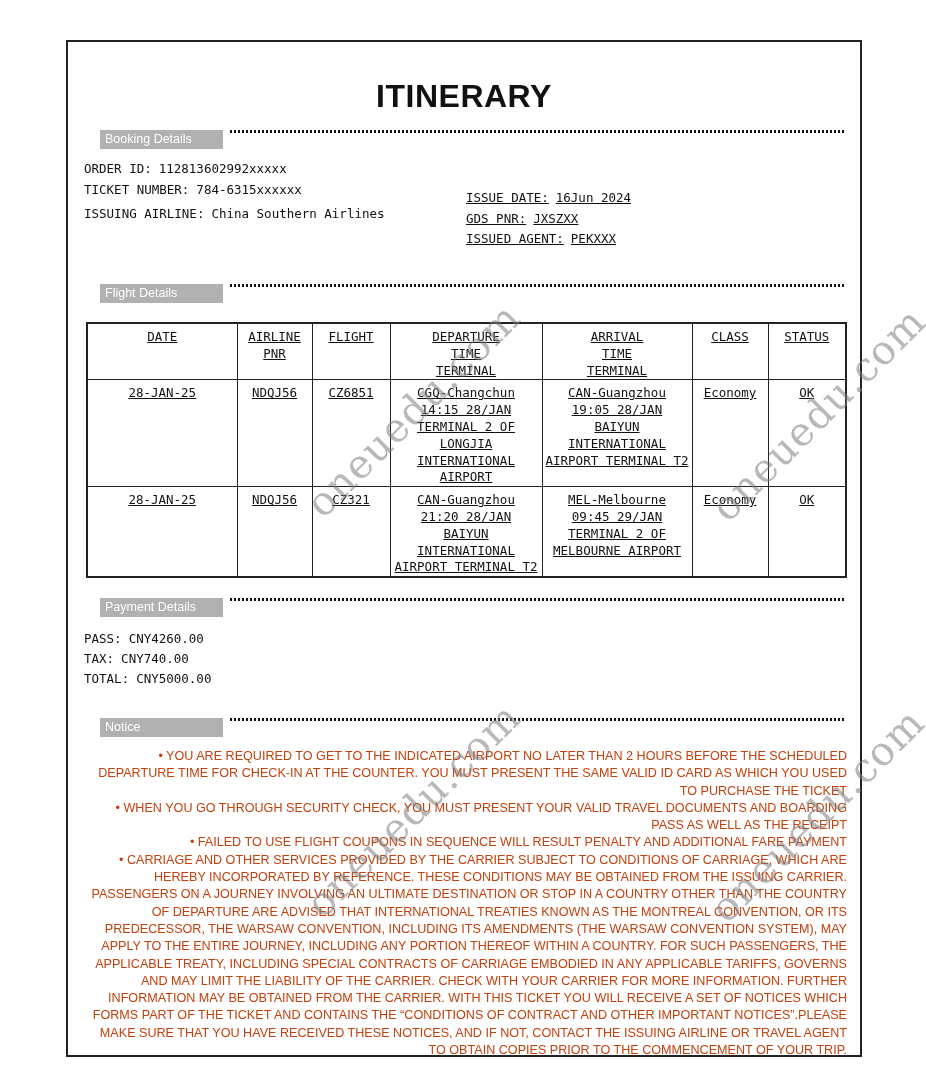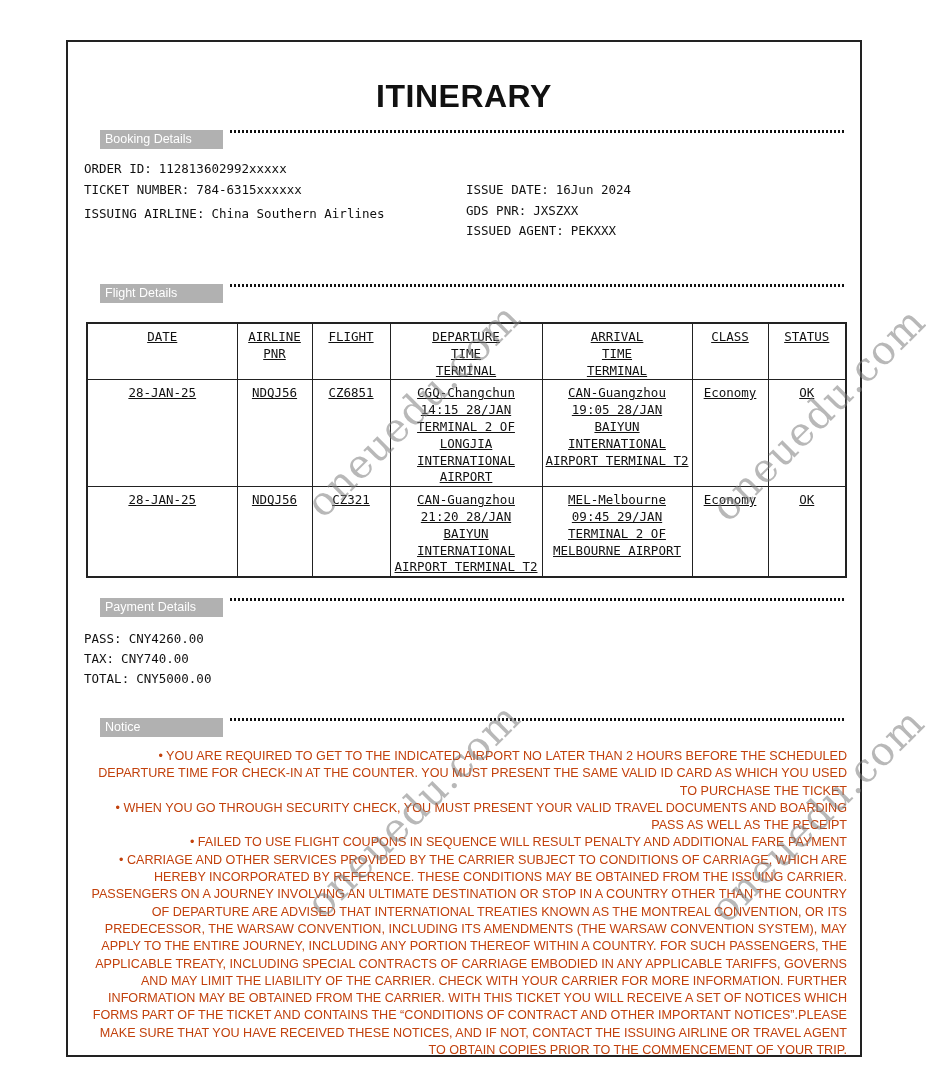--- a/index.html
+++ b/index.html
@@ -25,21 +25,21 @@
     background:repeating-linear-gradient(90deg,#111 0 2px,transparent 2px 4px);
   }
   .bar-booking{top:88px;}
   .bar-flight{top:242px;}
   .bar-payment{top:556px;}
   .bar-notice{top:676px;}
 
   .mono{font-family:"DejaVu Sans Mono",monospace;font-size:12.5px;color:#111;}
   .booking-left{position:absolute;left:16px;top:117px;line-height:20.5px;}
   .booking-left .fline.gap{margin-top:4px;}
-  .booking-right{position:absolute;left:398px;top:138px;line-height:20.5px;}
+  .booking-right{position:absolute;left:398px;top:146px;line-height:20.5px;text-decoration:underline;}
   .fline .fv{margin-left:7px;}
 
   table.flights{
     position:absolute;left:18px;top:280px;width:759px;
     border-collapse:collapse;table-layout:fixed;border:2px solid #222;
   }
   table.flights th,table.flights td{
     border:1px solid #222;text-align:center;vertical-align:top;
     font-family:"DejaVu Sans Mono",monospace;font-size:12.5px;font-weight:normal;
     line-height:16.8px;padding:5px 2px 0 2px;white-space:pre-line;color:#111;text-decoration:underline;

